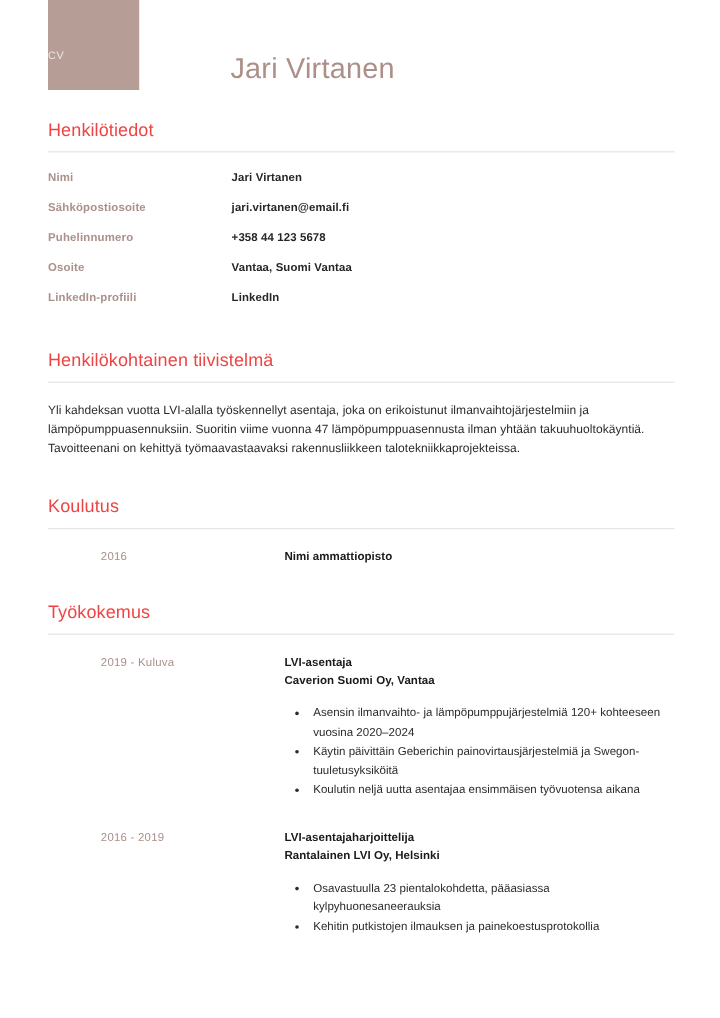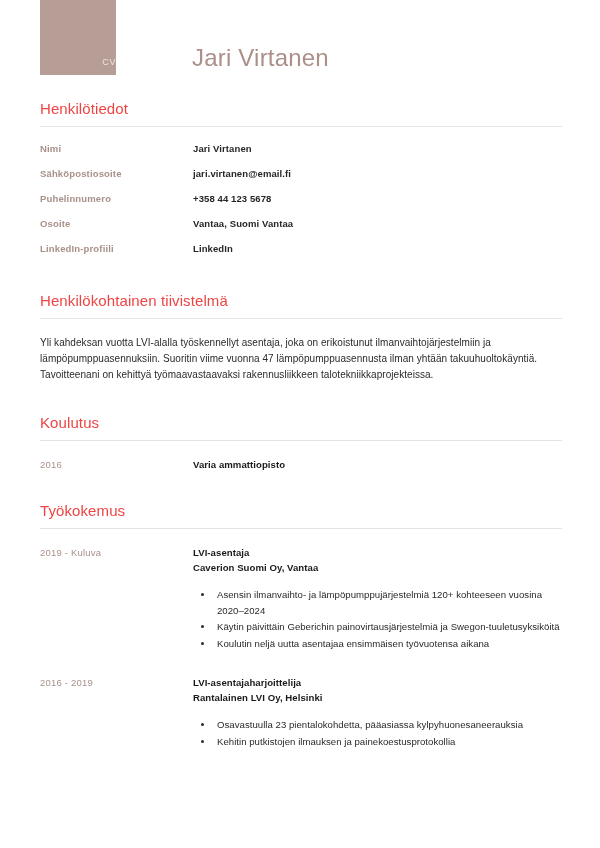--- a/index.html
+++ b/index.html
@@ -30,23 +30,23 @@
   }
   .cv-badge {
     position: absolute;
     left: 40px;
     top: 0;
     width: 76px;
     height: 75px;
     background: #b69e97;
     display: flex;
     align-items: flex-end;
-    justify-content: flex-end;
+    justify-content: flex-start;
     box-sizing: border-box;
-    padding-bottom: 8px;
+    padding-bottom: 24px;
   }
   .cv-badge-label {
     font-size: 9px;
     letter-spacing: 0.6px;
     color: #efe3de;
     font-family: "Liberation Sans", sans-serif;
   }
   .full-name {
     position: absolute;
     left: 192px;
@@ -116,20 +116,21 @@
   }
 
   
   .entries {
     padding-top: 17px;
   }
   .entry {
     display: flex;
     align-items: flex-start;
     margin-bottom: 0;
+    margin-left: 44px;
   }
   .entry-date {
     width: 153px;
     flex: 0 0 153px;
     font-size: 9.5px;
     color: #a9918a;
     letter-spacing: 0.2px;
     padding-top: 1px;
   }
   .entry-body {
@@ -215,21 +216,21 @@
 
   <div class="sp-30"></div>
 
   <div class="section">
     <h2 class="section-title">Koulutus</h2>
     <div class="section-rule"></div>
     <div class="entries">
       <div class="entry">
         <div class="entry-date">2016</div>
         <div class="entry-body">
-          <div class="entry-org">Varia ammattiopisto</div>
+          <div class="entry-org">Nimi ammattiopisto</div>
         </div>
       </div>
     </div>
   </div>
 
   <div class="sp-30"></div>
 
   <div class="section">
     <h2 class="section-title">Työkokemus</h2>
     <div class="section-rule"></div>

